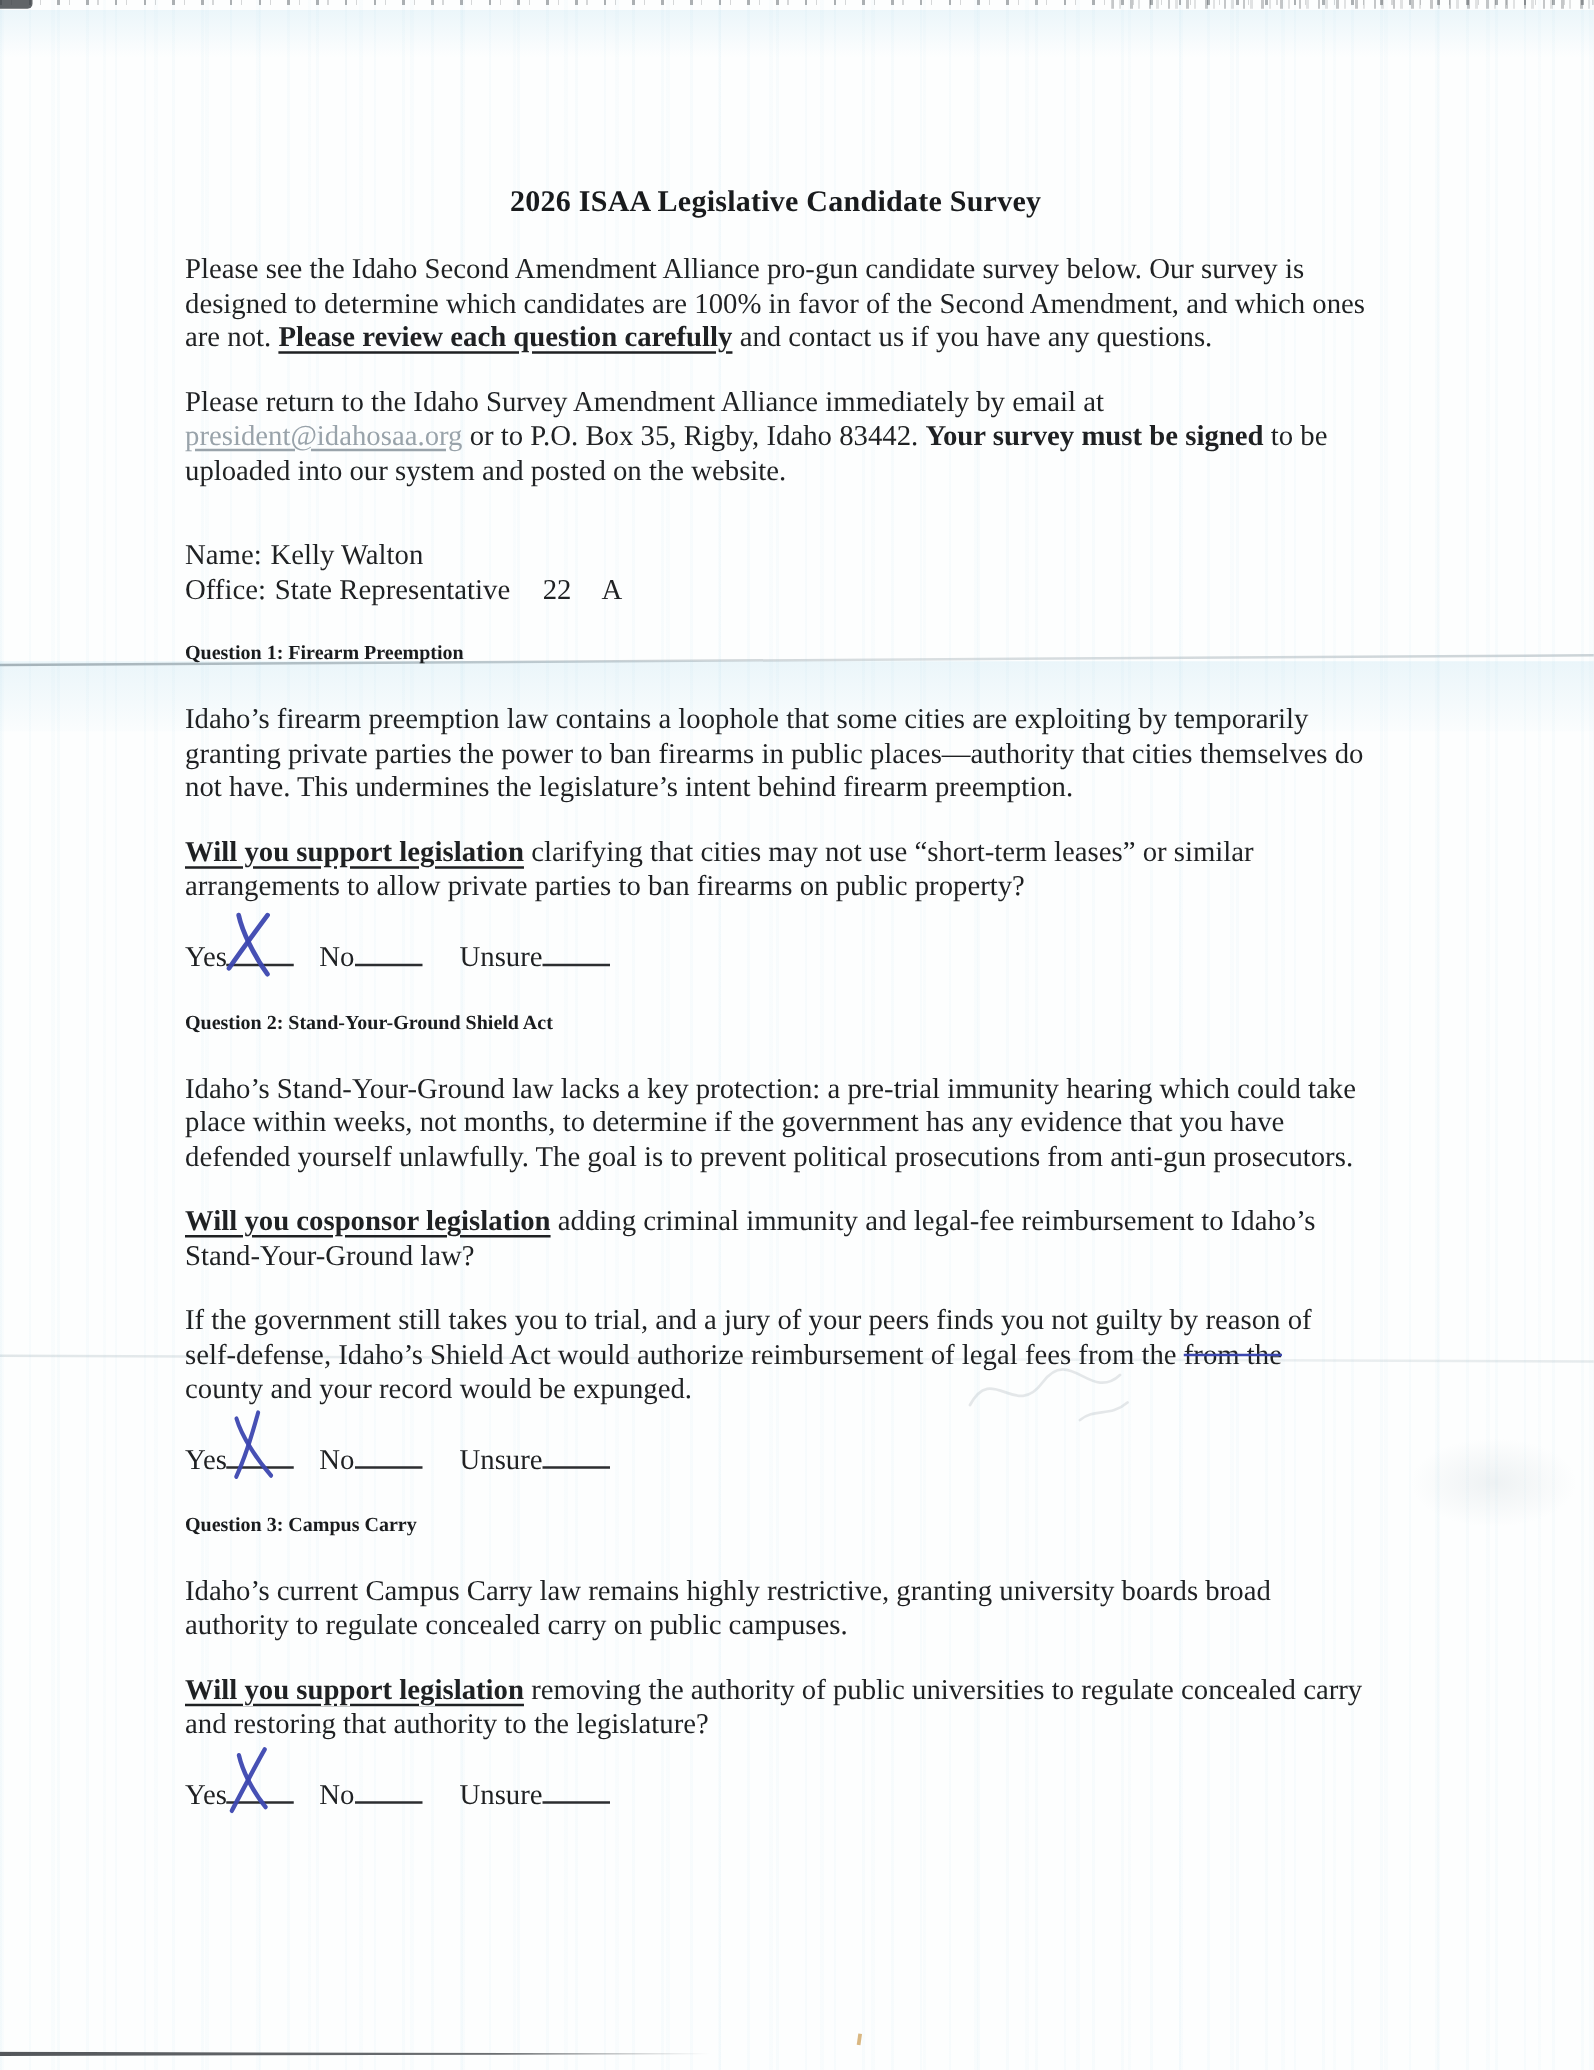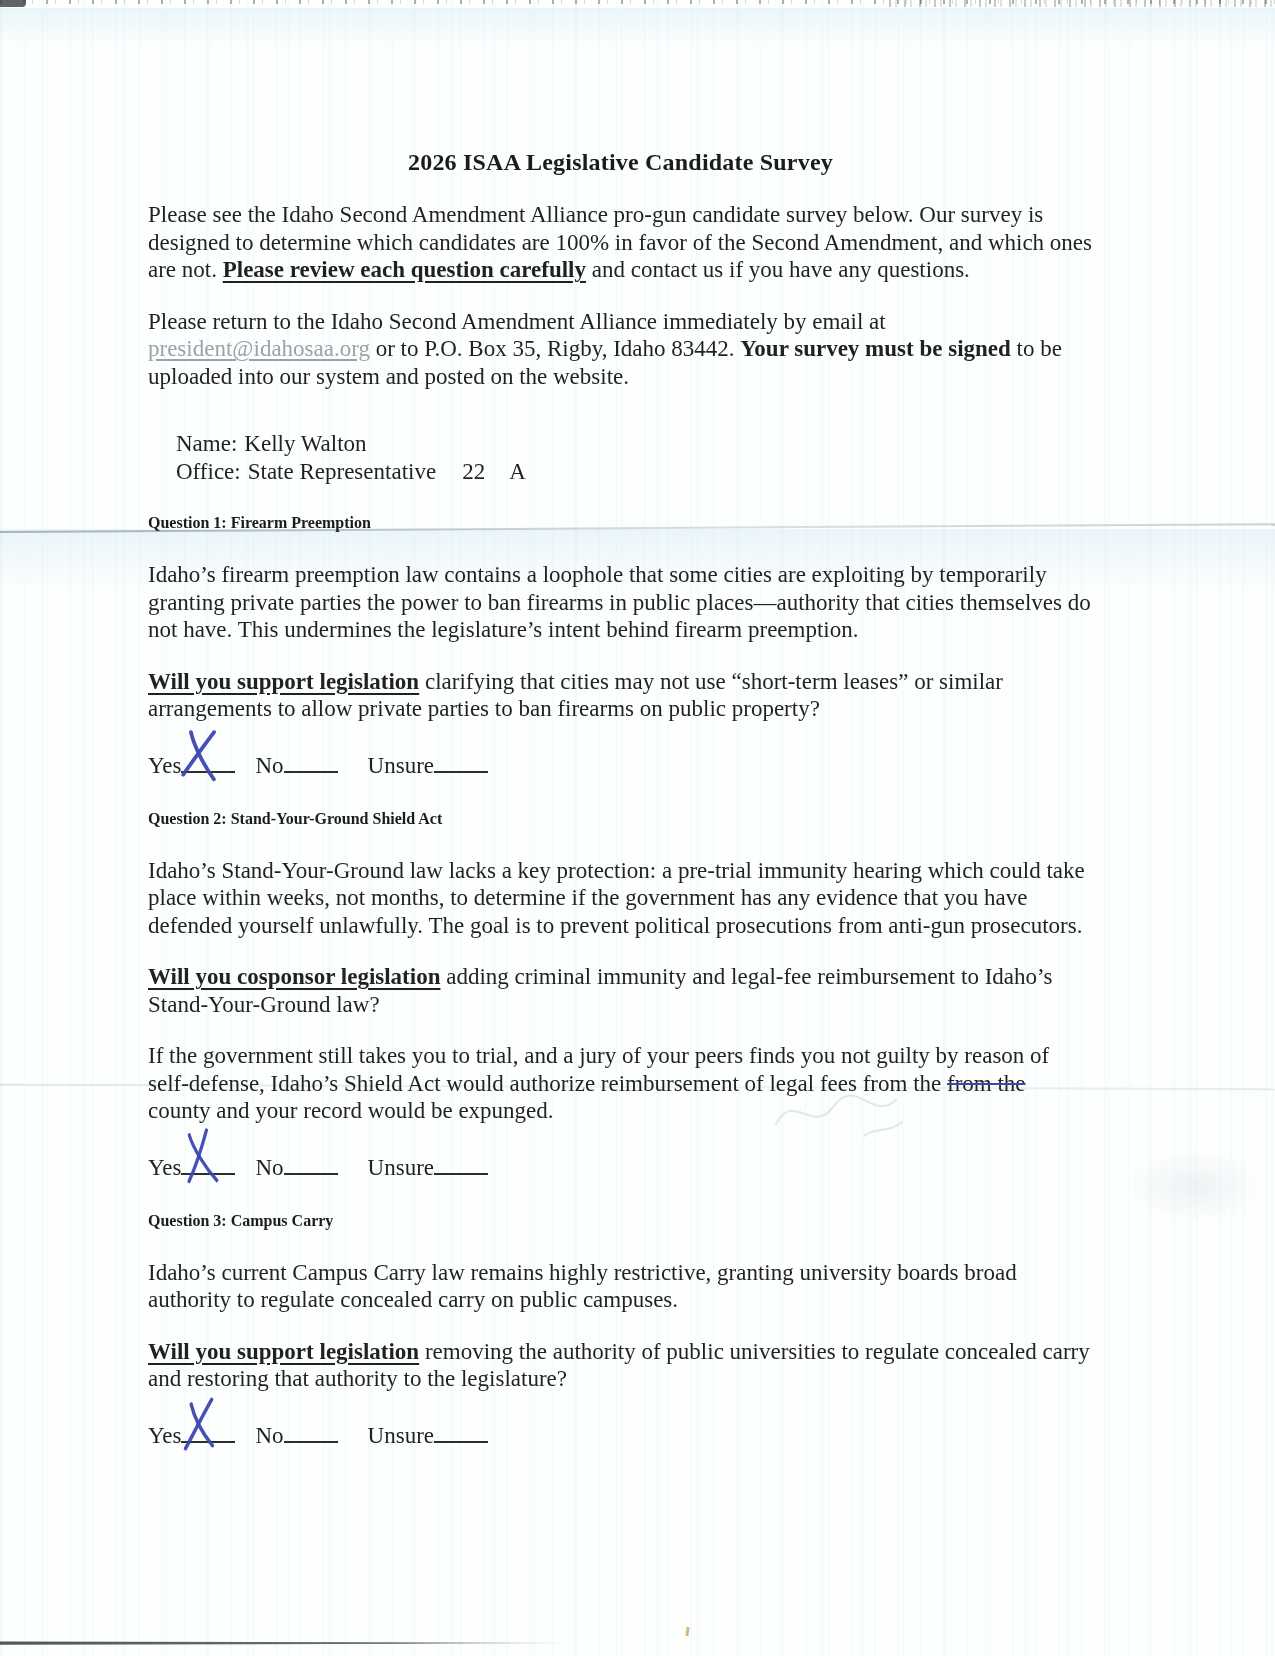--- a/index.html
+++ b/index.html
@@ -49,21 +49,21 @@
   .content{
     position:absolute;left:148px;top:147px;width:945px;z-index:2;
     font-size:23px;line-height:27.5px;
   }
   h1{
     font-size:24px;line-height:30px;font-weight:bold;text-align:center;
     margin:0;letter-spacing:.2px;color:#191b1d;
   }
   p{margin:24px 0 0;}
   h2{font-size:16px;line-height:28px;font-weight:bold;margin:24px 0 0;color:#1a1c1e;}
-  .cand{margin-top:40px;margin-left:28px;}
+  .cand{margin-top:40px;}
   .cand .row{line-height:27.5px;}
   .cand .val{margin-left:7px;}
   .dist{margin-left:26px;}
   .seat{margin-left:24px;}
   .bu{font-weight:bold;text-decoration:underline;text-decoration-thickness:2px;text-underline-offset:4px;}
   b{font-weight:bold;}
   .email{color:var(--email);text-decoration:underline;text-decoration-color:var(--email);text-underline-offset:3px;}
   .struck{text-decoration:line-through;text-decoration-color:var(--ink);text-decoration-thickness:2.4px;}
 
   .answers{margin-top:24px;height:34px;line-height:34px;white-space:nowrap;}
@@ -97,21 +97,21 @@
   </svg>
   <div class="artifact bottom-line"></div>
   <div class="artifact speck"></div>
 
   <div class="content">
 
     <h1>2026 ISAA Legislative Candidate Survey</h1>
 
     <p><span>Please see the Idaho Second Amendment Alliance pro-gun candidate survey below. Our survey is designed to determine which candidates are 100% in favor of the Second Amendment, and which ones are not. </span><span class="bu">Please review each question carefully</span><span> and contact us if you have any questions.</span></p>
 
-    <p><span>Please return to the Idaho Second Amendment Alliance immediately by email at </span><span class="email">president@idahosaa.org</span><span> or to P.O. Box 35, Rigby, Idaho 83442. </span><b>Your survey must be signed</b><span> to be uploaded into our system and posted on the website.</span></p>
+    <p><span>Please return to the Idaho Survey Amendment Alliance immediately by email at </span><span class="email">president@idahosaa.org</span><span> or to P.O. Box 35, Rigby, Idaho 83442. </span><b>Your survey must be signed</b><span> to be uploaded into our system and posted on the website.</span></p>
 
     <div class="cand">
       <div class="row"><span>Name:</span><span class="val">Kelly Walton</span></div>
       <div class="row"><span>Office:</span><span class="val">State Representative</span><span class="dist">22</span><span class="seat">A</span></div>
     </div>
 
     <section>
       <h2>Question 1: Firearm Preemption</h2>
       <p>Idaho’s firearm preemption law contains a loophole that some cities are exploiting by temporarily granting private parties the power to ban firearms in public places—authority that cities themselves do not have. This undermines the legislature’s intent behind firearm preemption.</p>
       <p><span class="bu">Will you support legislation</span><span> clarifying that cities may not use “short-term leases” or similar arrangements to allow private parties to ban firearms on public property?</span></p>

